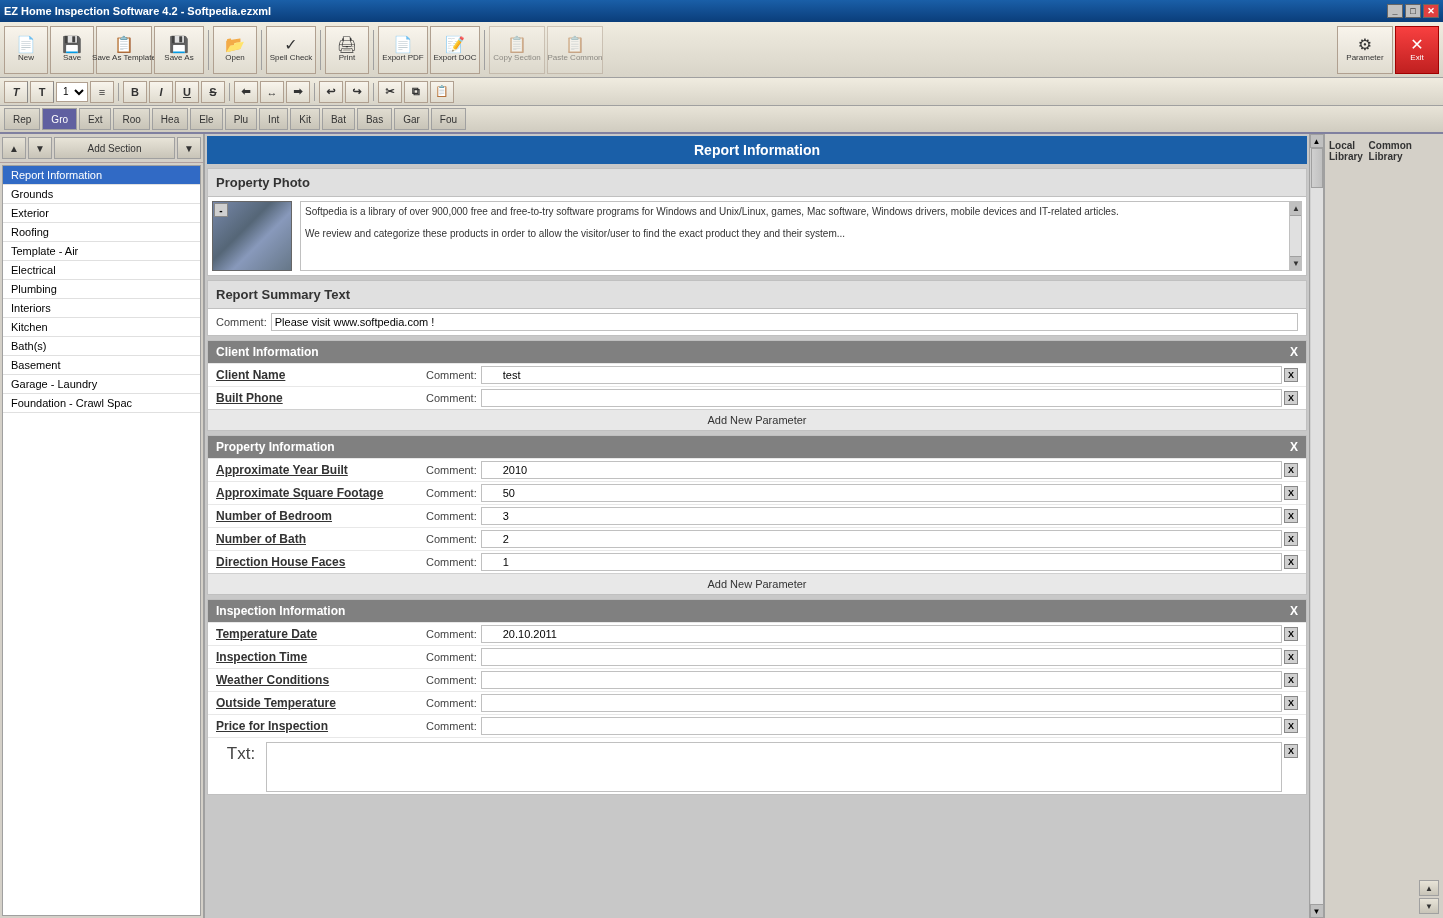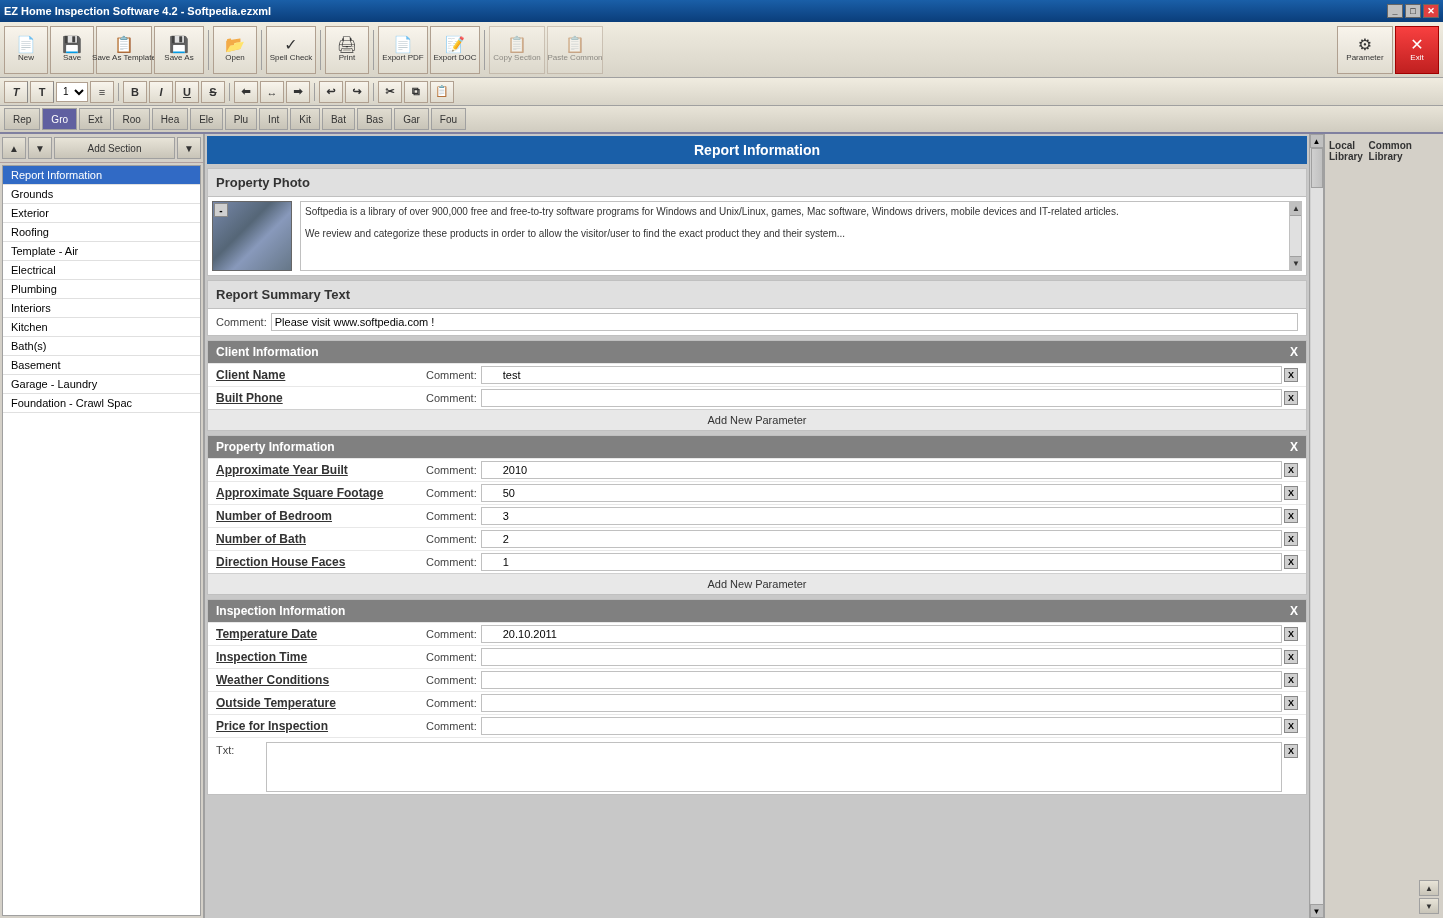--- a/index.html
+++ b/index.html
@@ -521,21 +521,21 @@
               <input class="param-input" value="" style="">
               <div class="param-x">X</div>
             </div>
             <div class="param-row">
               <div class="param-name">Price for Inspection</div>
               <span class="param-comment-label">Comment:</span>
               <input class="param-input" value="" style="">
               <div class="param-x">X</div>
             </div>
             <div class="param-row" style="align-items:flex-start; padding-top:4px;">
-              <div style="width:50px; font-size:11px; color:#444; padding-top:2px;">Txt:</div>
+              <div style="width:50px; font-size:17px; color:#444; padding-top:2px;text-align:center;">Txt:</div>
               <textarea style="flex: 1 1 0%; height: 50px; border: 1px solid rgb(192, 192, 192); font-size: 11px; resize: none; background: white; position: relative;"></textarea>
               <div class="param-x" style="align-self:flex-start; margin-top:2px;">X</div>
             </div>
           </div>
         </div>
 
       </div>
 
       <div class="vert-scroll">
         <div class="scroll-arrow">▲</div>

